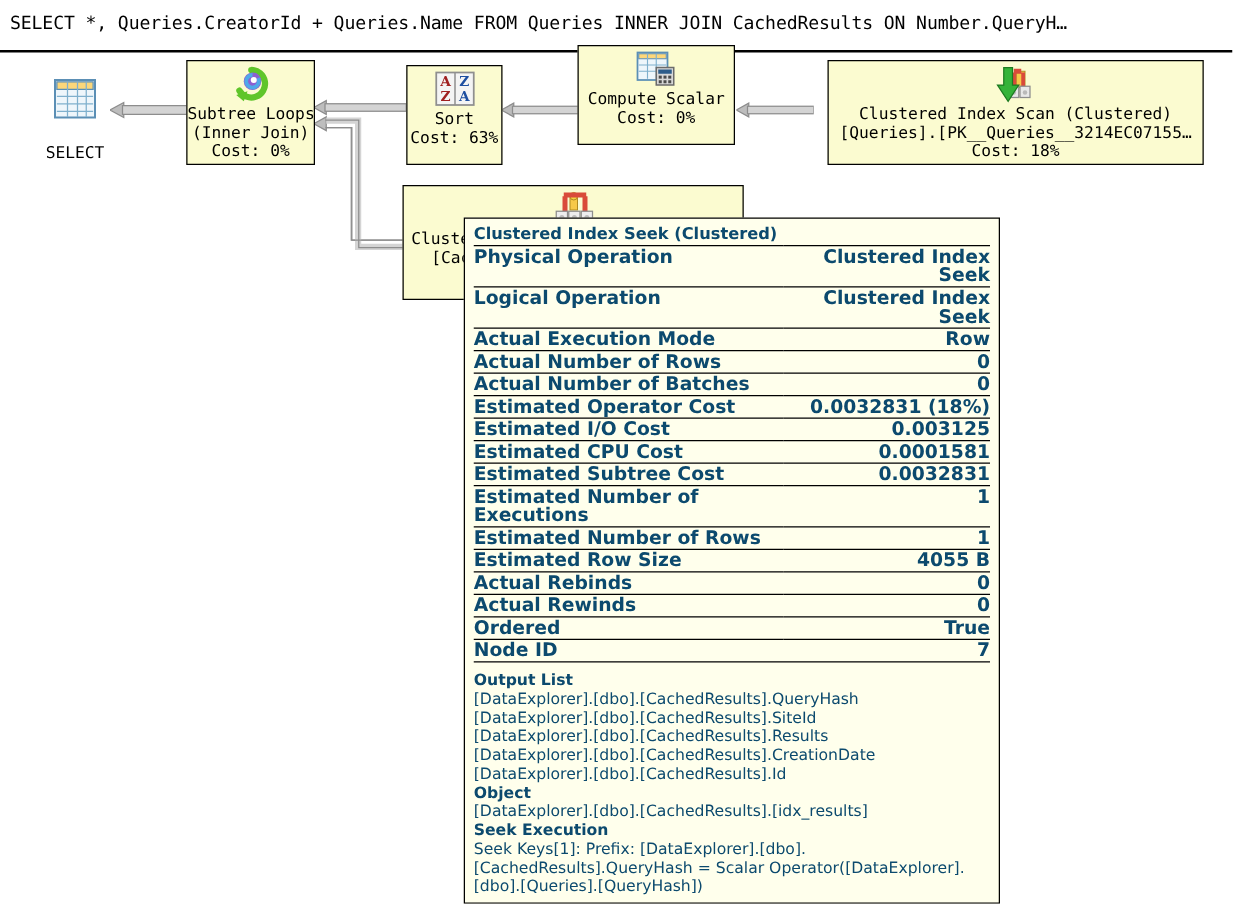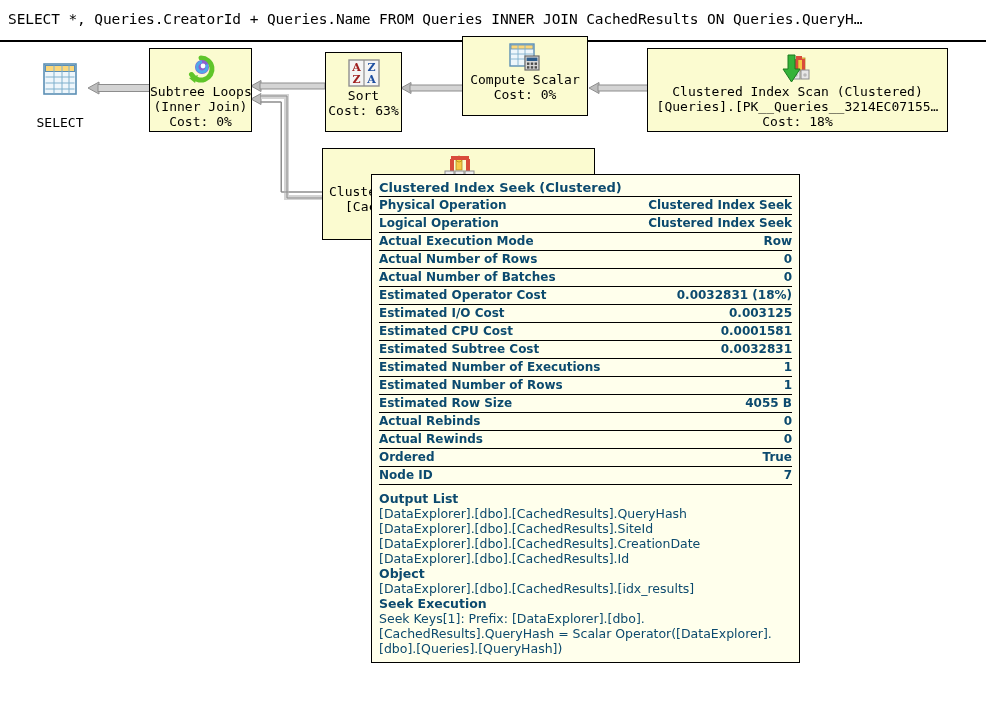--- a/index.html
+++ b/index.html
@@ -93,21 +93,21 @@
     line-height: 16px;
   }
   #tooltip .tt-desc {
     font-size: 12.5px;
     line-height: 15px;
     margin-bottom: 9px;
   }
   #tooltip table {
     width: 100%;
     border-collapse: collapse;
-    font-size: 12px;
+    font-size: 15px;
   }
   #tooltip table td {
     padding: 1px 0 1px 0;
     border-top: 1px solid #000;
     line-height: 15px;
     vertical-align: top;
   }
   #tooltip table tr:first-child td { border-top: 1px solid #000; }
   #tooltip table td.k { font-weight: bold; text-align: left; }
   #tooltip table td.v { text-align: right; font-weight: bold; }
@@ -116,21 +116,21 @@
     margin-top: 0px;
     padding-top: 6px;
   }
   #tooltip .sec-head { font-weight: bold; line-height: 15px; }
   #tooltip .sec-line { line-height: 15px; white-space: normal; word-break: break-word; }
 </style>
 </head>
 <body>
 
 <div id="query-bar">
-  <div id="query-text">SELECT *, Queries.CreatorId + Queries.Name FROM Queries INNER JOIN CachedResults ON Queries.QueryH…</div>
+  <div id="query-text">SELECT *, Queries.CreatorId + Queries.Name FROM Queries INNER JOIN CachedResults ON Number.QueryH…</div>
 </div>
 
 <div class="conn" style="left:88px; top:80px;">
   <svg width="62" height="16" viewBox="0 0 62 16">
     <polygon points="0,8 11,2 11,14" fill="#bdbdbd" stroke="#8d8d8d" stroke-width="1"></polygon>
     <rect x="10" y="4.5" width="52" height="7" fill="#d4d4d4" stroke="#8d8d8d" stroke-width="1"></rect>
   </svg>
 </div>
 
 <div class="conn" style="left:251px; top:79px;">
@@ -227,21 +227,21 @@
       <rect x="26.6" y="20.5" width="2.4" height="2.4" fill="#4a4a4a"></rect>
       <rect x="19" y="24.2" width="2.4" height="2.4" fill="#4a4a4a"></rect>
       <rect x="22.8" y="24.2" width="2.4" height="2.4" fill="#4a4a4a"></rect>
       <rect x="26.6" y="24.2" width="2.4" height="2.4" fill="#4a4a4a"></rect>
     </svg>
   </span>
   <span class="lbl">Compute Scalar</span>
   <span class="lbl">Cost: 0%</span>
 </div>
 
-<div class="node" id="node-clustered-index-scan" style="left:647px; top:48px; width:301px; height:84px; padding-top:1px;">
+<div class="node" id="node-clustered-index-scan" style="left:662px; top:48px; width:301px; height:84px; padding-top:1px;">
   <span class="icon-wrap">
     <svg width="40" height="32" viewBox="0 0 40 32">
       <rect x="20" y="5" width="7" height="13" fill="#f7c948" stroke="#b08a20" stroke-width="0.8"></rect>
       <path d="M18,3 h6 v4 h-6 z M17,6 h3 v12 h-3 z M24,6 h3 v12 h-3 z" fill="#d94b3a"></path>
       <rect x="14" y="17" width="8" height="9" fill="#e8e8e8" stroke="#8d8d8d" stroke-width="1"></rect>
       <rect x="23" y="17" width="8" height="9" fill="#e8e8e8" stroke="#8d8d8d" stroke-width="1"></rect>
       <circle cx="18" cy="22" r="1.8" fill="#b9b9b9"></circle>
       <circle cx="27" cy="22" r="1.8" fill="#b9b9b9"></circle>
       <path d="M10,2 h7 v14 h5 l-8.5,13 l-8.5,-13 h5 z" fill="#35b339" stroke="#1d7a21" stroke-width="1"></path>
     </svg>
@@ -339,20 +339,21 @@
           <td class="v">7</td>
         </tr>
       </tbody>
   </table>
 
   <div class="tt-sep">
     <div class="sec-head">Output List</div>
     <div id="tt-output-list">
         <div class="sec-line">[DataExplorer].[dbo].[CachedResults].QueryHash</div>
         <div class="sec-line">[DataExplorer].[dbo].[CachedResults].SiteId</div>
+        <div class="sec-line">[DataExplorer].[dbo].[CachedResults].Results</div>
         <div class="sec-line">[DataExplorer].[dbo].[CachedResults].CreationDate</div>
         <div class="sec-line">[DataExplorer].[dbo].[CachedResults].Id</div>
       </div>
     <div class="sec-head">Object</div>
     <div class="sec-line">[DataExplorer].[dbo].[CachedResults].[idx_results]</div>
     <div class="sec-head">Seek Execution</div>
     <div class="sec-line">Seek Keys[1]: Prefix: [DataExplorer].[dbo].[CachedResults].QueryHash = Scalar Operator([DataExplorer].[dbo].[Queries].[QueryHash])</div>
   </div>
 </div>
 

